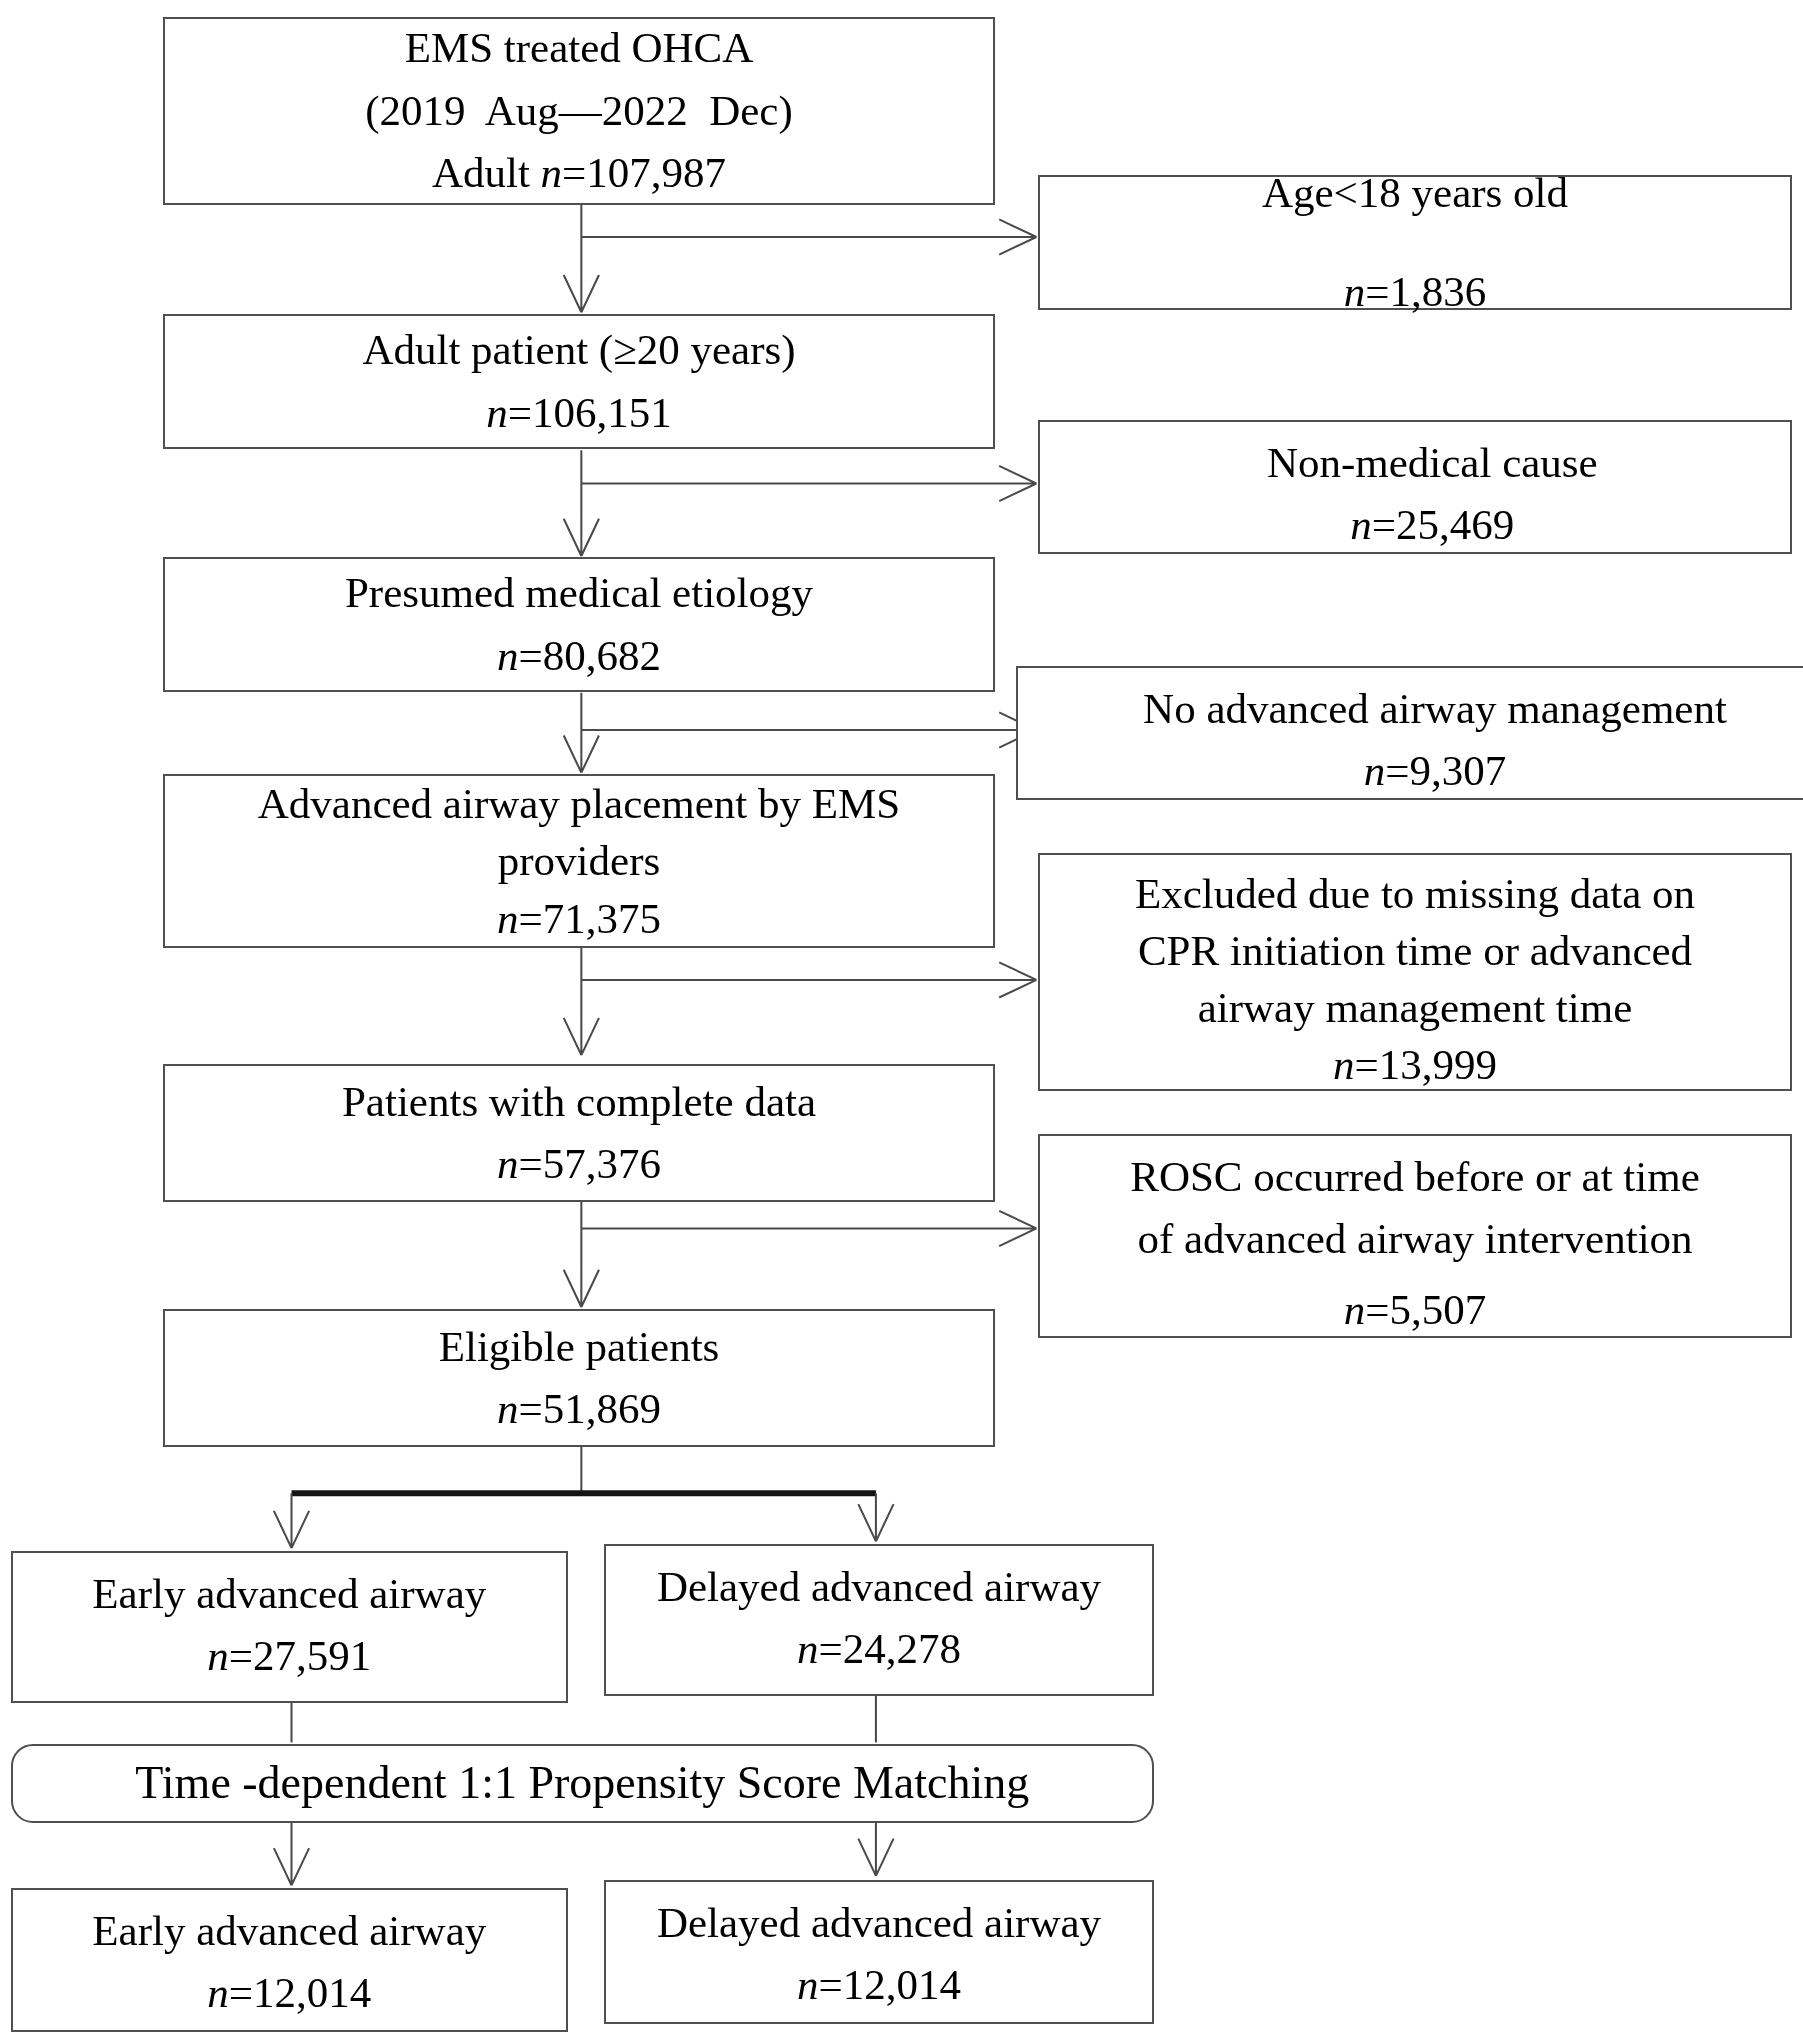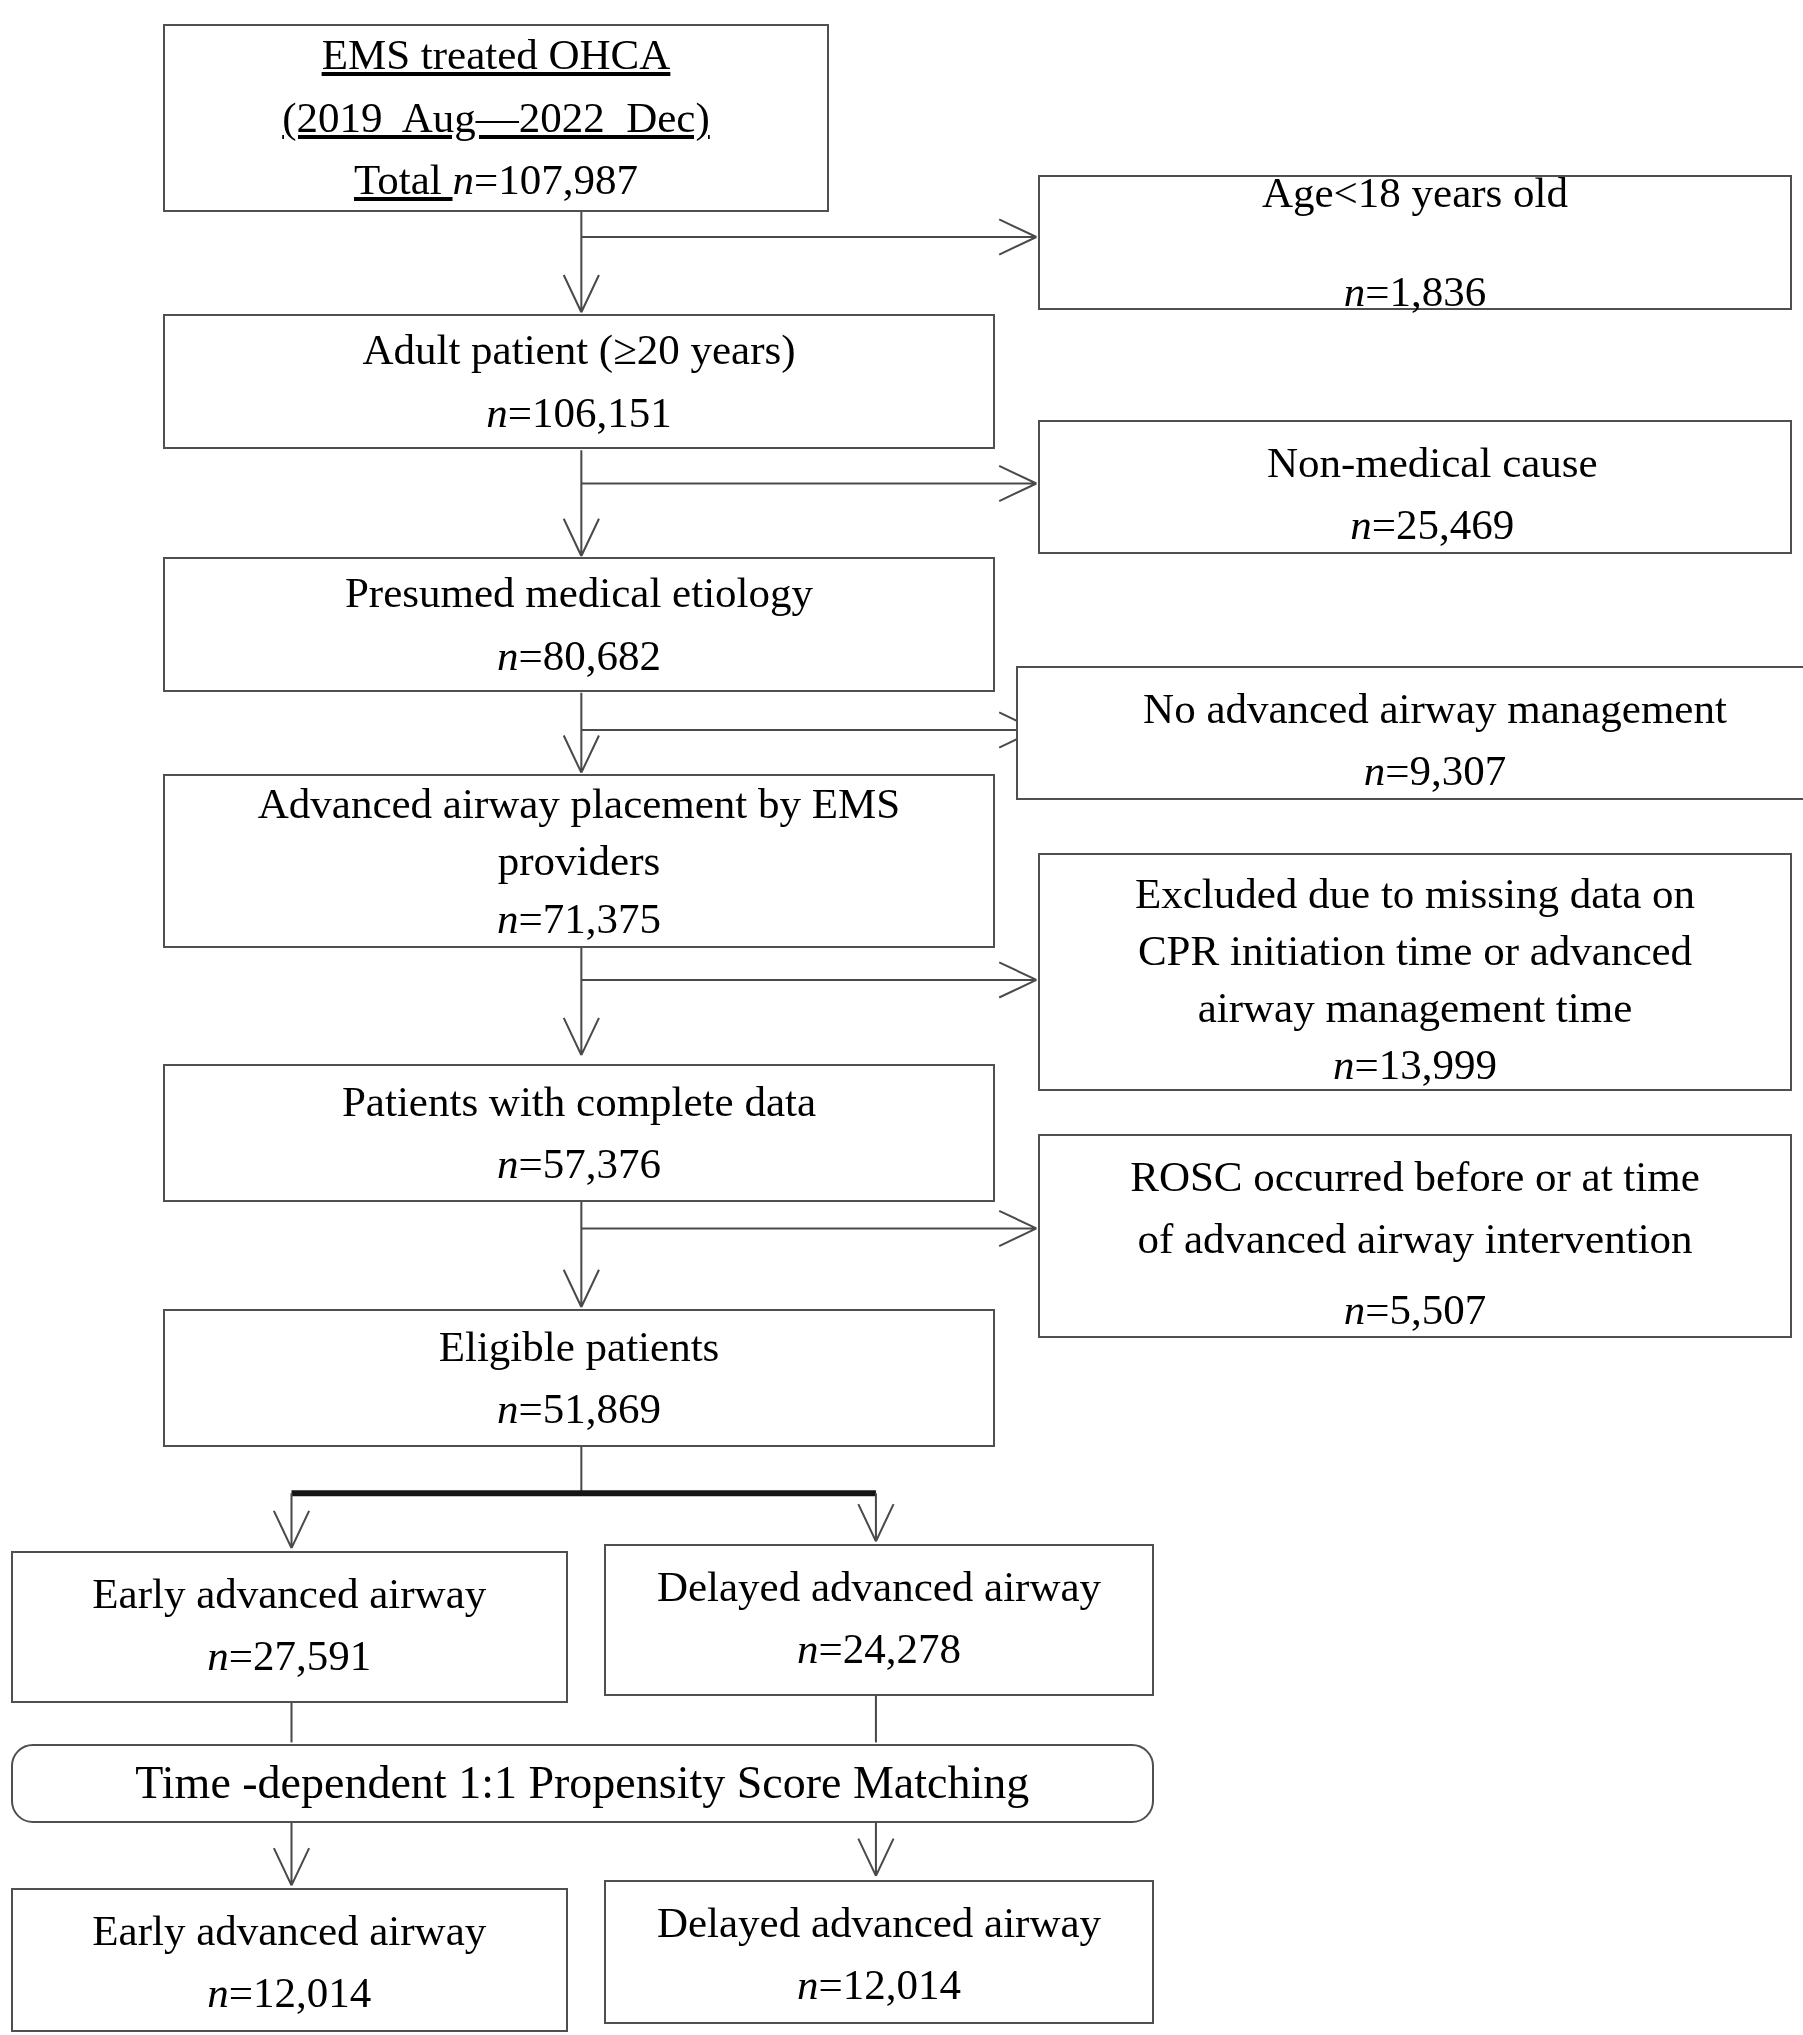--- a/index.html
+++ b/index.html
@@ -41,24 +41,24 @@
     <path d="M430 2205 L430 2286 M404 2231 L430 2286 M456 2231 L430 2286"></path>
     <path d="M1293 2205 L1293 2276 M1267 2221 L1293 2276 M1319 2221 L1293 2276"></path>
 
     <path d="M430 2514 L430 2573"></path>
     <path d="M1293 2504 L1293 2573"></path>
 
     <path d="M430 2692 L430 2784 M404 2729 L430 2784 M456 2729 L430 2784"></path>
     <path d="M1293 2692 L1293 2770 M1267 2715 L1293 2770 M1319 2715 L1293 2770"></path>
   </svg>
 
-  <div class="box center" style="left:163px;top:24px;width:666px;height:188px;text-decoration:underline;">
+  <div class="box center" style="left:163px;top:17px;width:832px;height:188px;">
     <div>EMS treated OHCA</div>
     <div>(2019&nbsp; Aug—2022&nbsp; Dec)</div>
-    <div><span>Total </span><span class="count-inline">n=107,987</span></div>
+    <div><span>Adult </span><span class="count-inline">n=107,987</span></div>
   </div>
 
   <div class="box center" style="left:163px;top:314px;width:832px;height:135px;">
     <div>Adult patient (≥20 years)</div>
     <div class="count">n=106,151</div>
   </div>
 
   <div class="box center" style="left:163px;top:557px;width:832px;height:135px;">
     <div>Presumed medical etiology</div>
     <div class="count">n=80,682</div>

